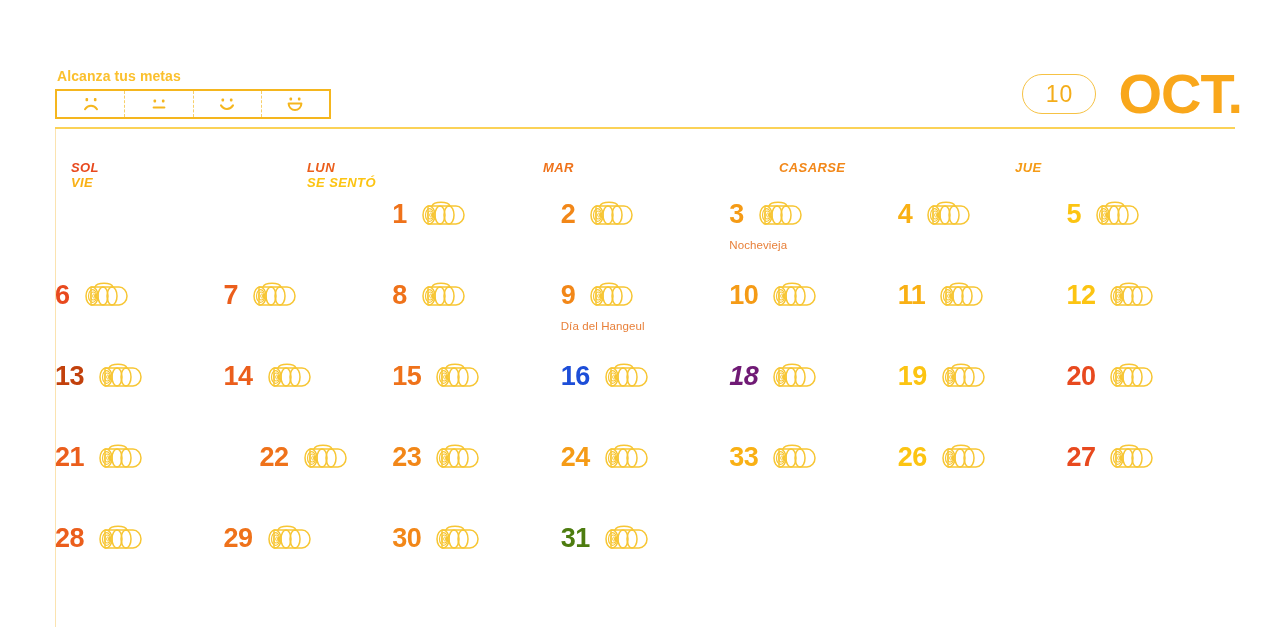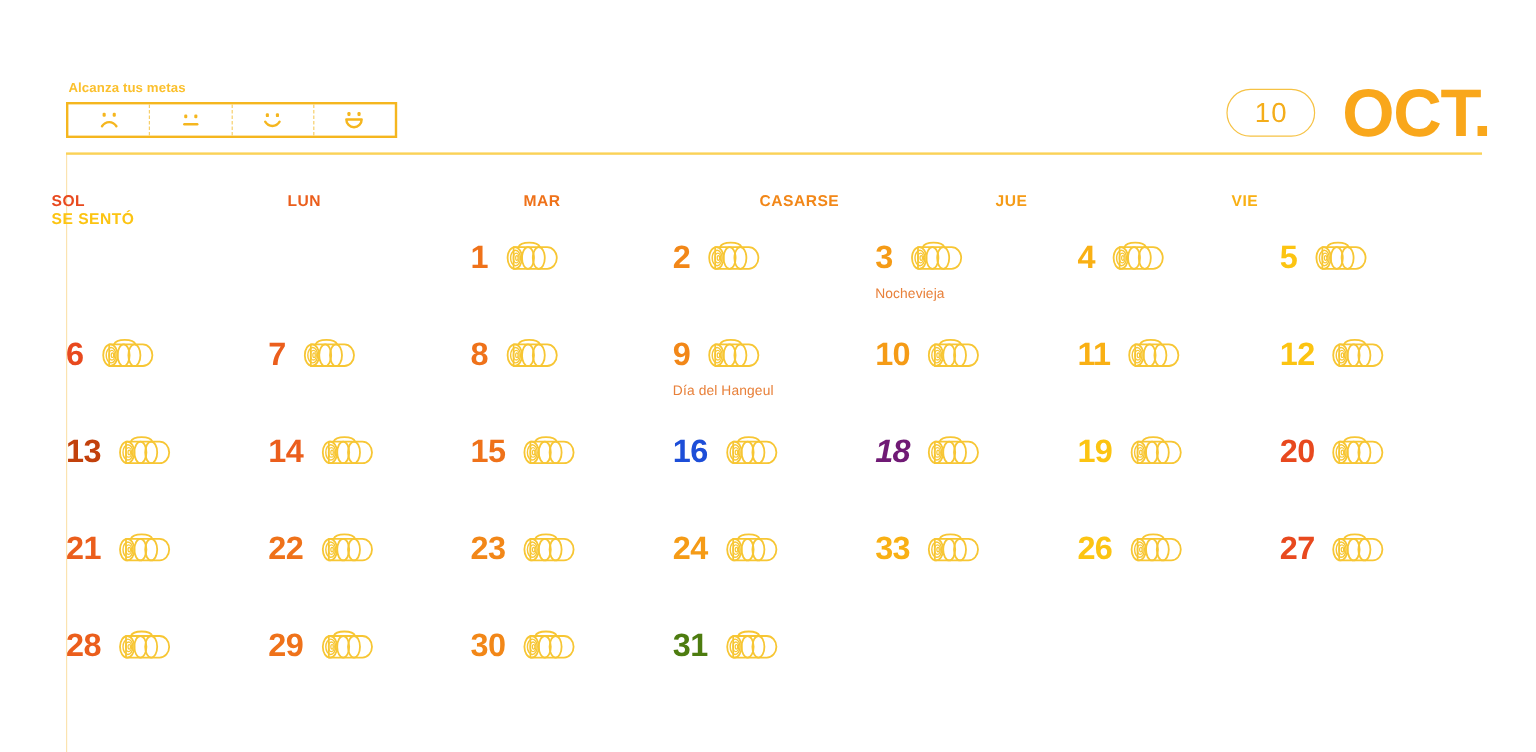--- a/index.html
+++ b/index.html
@@ -40,21 +40,21 @@
     width: 1280px;
     height: 130px;
   }
 
   .goals {
     position: absolute;
     left: 55px;
     top: 68px;
   }
   .goals-label {
-    font-size: 11px;
+    font-size: 14px;
     font-weight: bold;
     color: #fbc02d;
     letter-spacing: .1px;
     margin: 0 0 5px 2px;
     white-space: nowrap;
   }
   .mood-box {
     display: flex;
     width: 276px;
     height: 30px;
@@ -108,25 +108,26 @@
     left: 55px;
     top: 127px;
     width: 1180px;
     height: 2px;
     background: #fbd257;
   }
 
   
   .weekdays {
     position: absolute;
-    left: 43px;
+    left: 71px;
     top: 160px;
     width: 1180px;
     display: grid;
-    grid-template-columns: repeat(6, 1fr);
+    grid-template-columns: repeat(5, 1fr);
+    font-style: italic;
   }
   .weekday {
     font-size: 13px;
     font-weight: bold;
     letter-spacing: .4px;
     white-space: nowrap;
   }
 
   
   .grid {
@@ -398,21 +399,21 @@
       <div class="cell">
         <div class="day-line">
           <span class="day-num" style="color: rgb(235, 94, 28);">21</span>
           <svg class="day-icon" width="52" height="32" viewBox="0 0 52 32" style="color: rgb(247, 198, 52);">
             <use href="#rolled-mat"></use>
           </svg>
         </div>
       </div>
       <div class="cell">
         <div class="day-line">
-          <span class="day-num" style="color: rgb(239, 114, 26);">22</span>
+          <span class="day-num" style="color: rgb(239, 114, 26); margin-left: 36px;">22</span>
           <svg class="day-icon" width="52" height="32" viewBox="0 0 52 32" style="color: rgb(247, 198, 52);">
             <use href="#rolled-mat"></use>
           </svg>
         </div>
       </div>
       <div class="cell">
         <div class="day-line">
           <span class="day-num" style="color: rgb(242, 135, 24);">23</span>
           <svg class="day-icon" width="52" height="32" viewBox="0 0 52 32" style="color: rgb(247, 198, 52);">
             <use href="#rolled-mat"></use>

